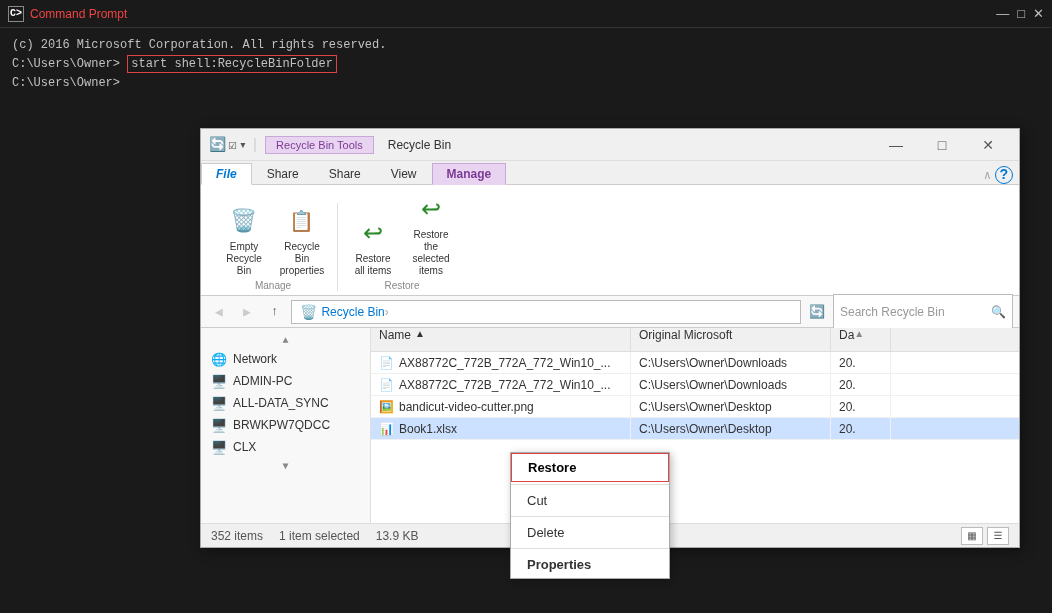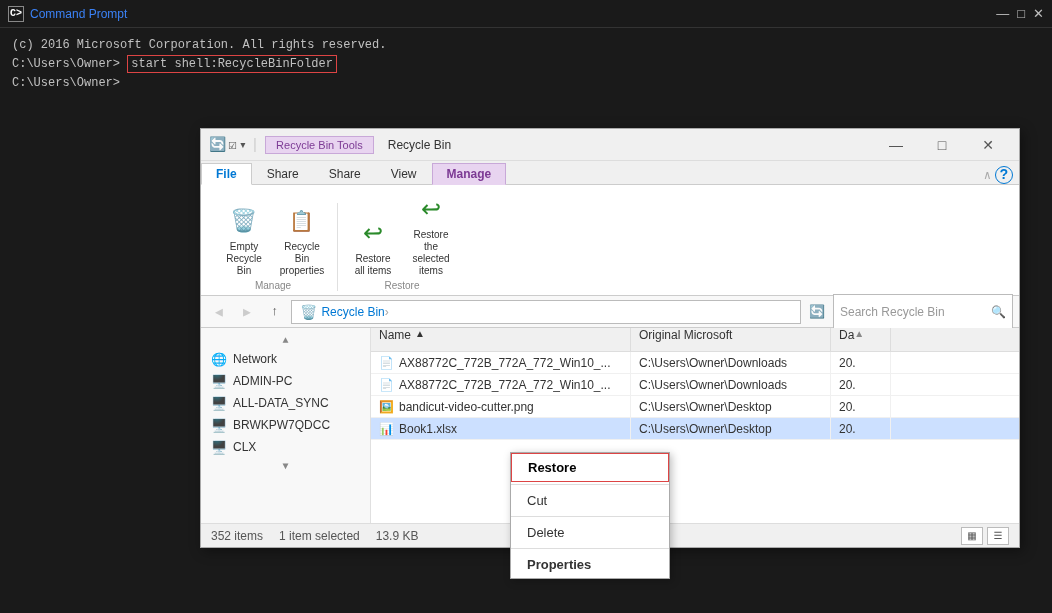--- a/index.html
+++ b/index.html
@@ -34,21 +34,21 @@
       border: 1px solid #888;
       display: inline-flex;
       align-items: center;
       justify-content: center;
       font-size: 9px;
       color: #fff;
       margin-right: 6px;
     }
     .cmd-title {
       font-size: 12px;
-      color: #3b82f6;
+      color: #ef4444;
       font-family: 'Segoe UI', sans-serif;
       flex: 1;
     }
     .cmd-controls {
       display: flex;
       gap: 8px;
       font-family: 'Segoe UI', sans-serif;
       font-size: 13px;
       color: #c0c0c0;
     }
@@ -133,20 +133,21 @@
       display: flex;
       align-items: center;
     }
     .ribbon-tab.active {
       background: #fff;
       border-color: #ccc;
       color: #0078d4;
       font-weight: bold;
       margin-bottom: -1px;
       border-bottom: 1px solid #fff;
+      font-style: italic;
     }
     .ribbon-tab.highlighted {
       background: #e8d4f0;
       color: #7c3a94;
       border-color: #c8a8d8;
       font-weight: bold;
       margin-bottom: -1px;
       border-bottom: 1px solid #e8d4f0;
     }
     .ribbon-content {

